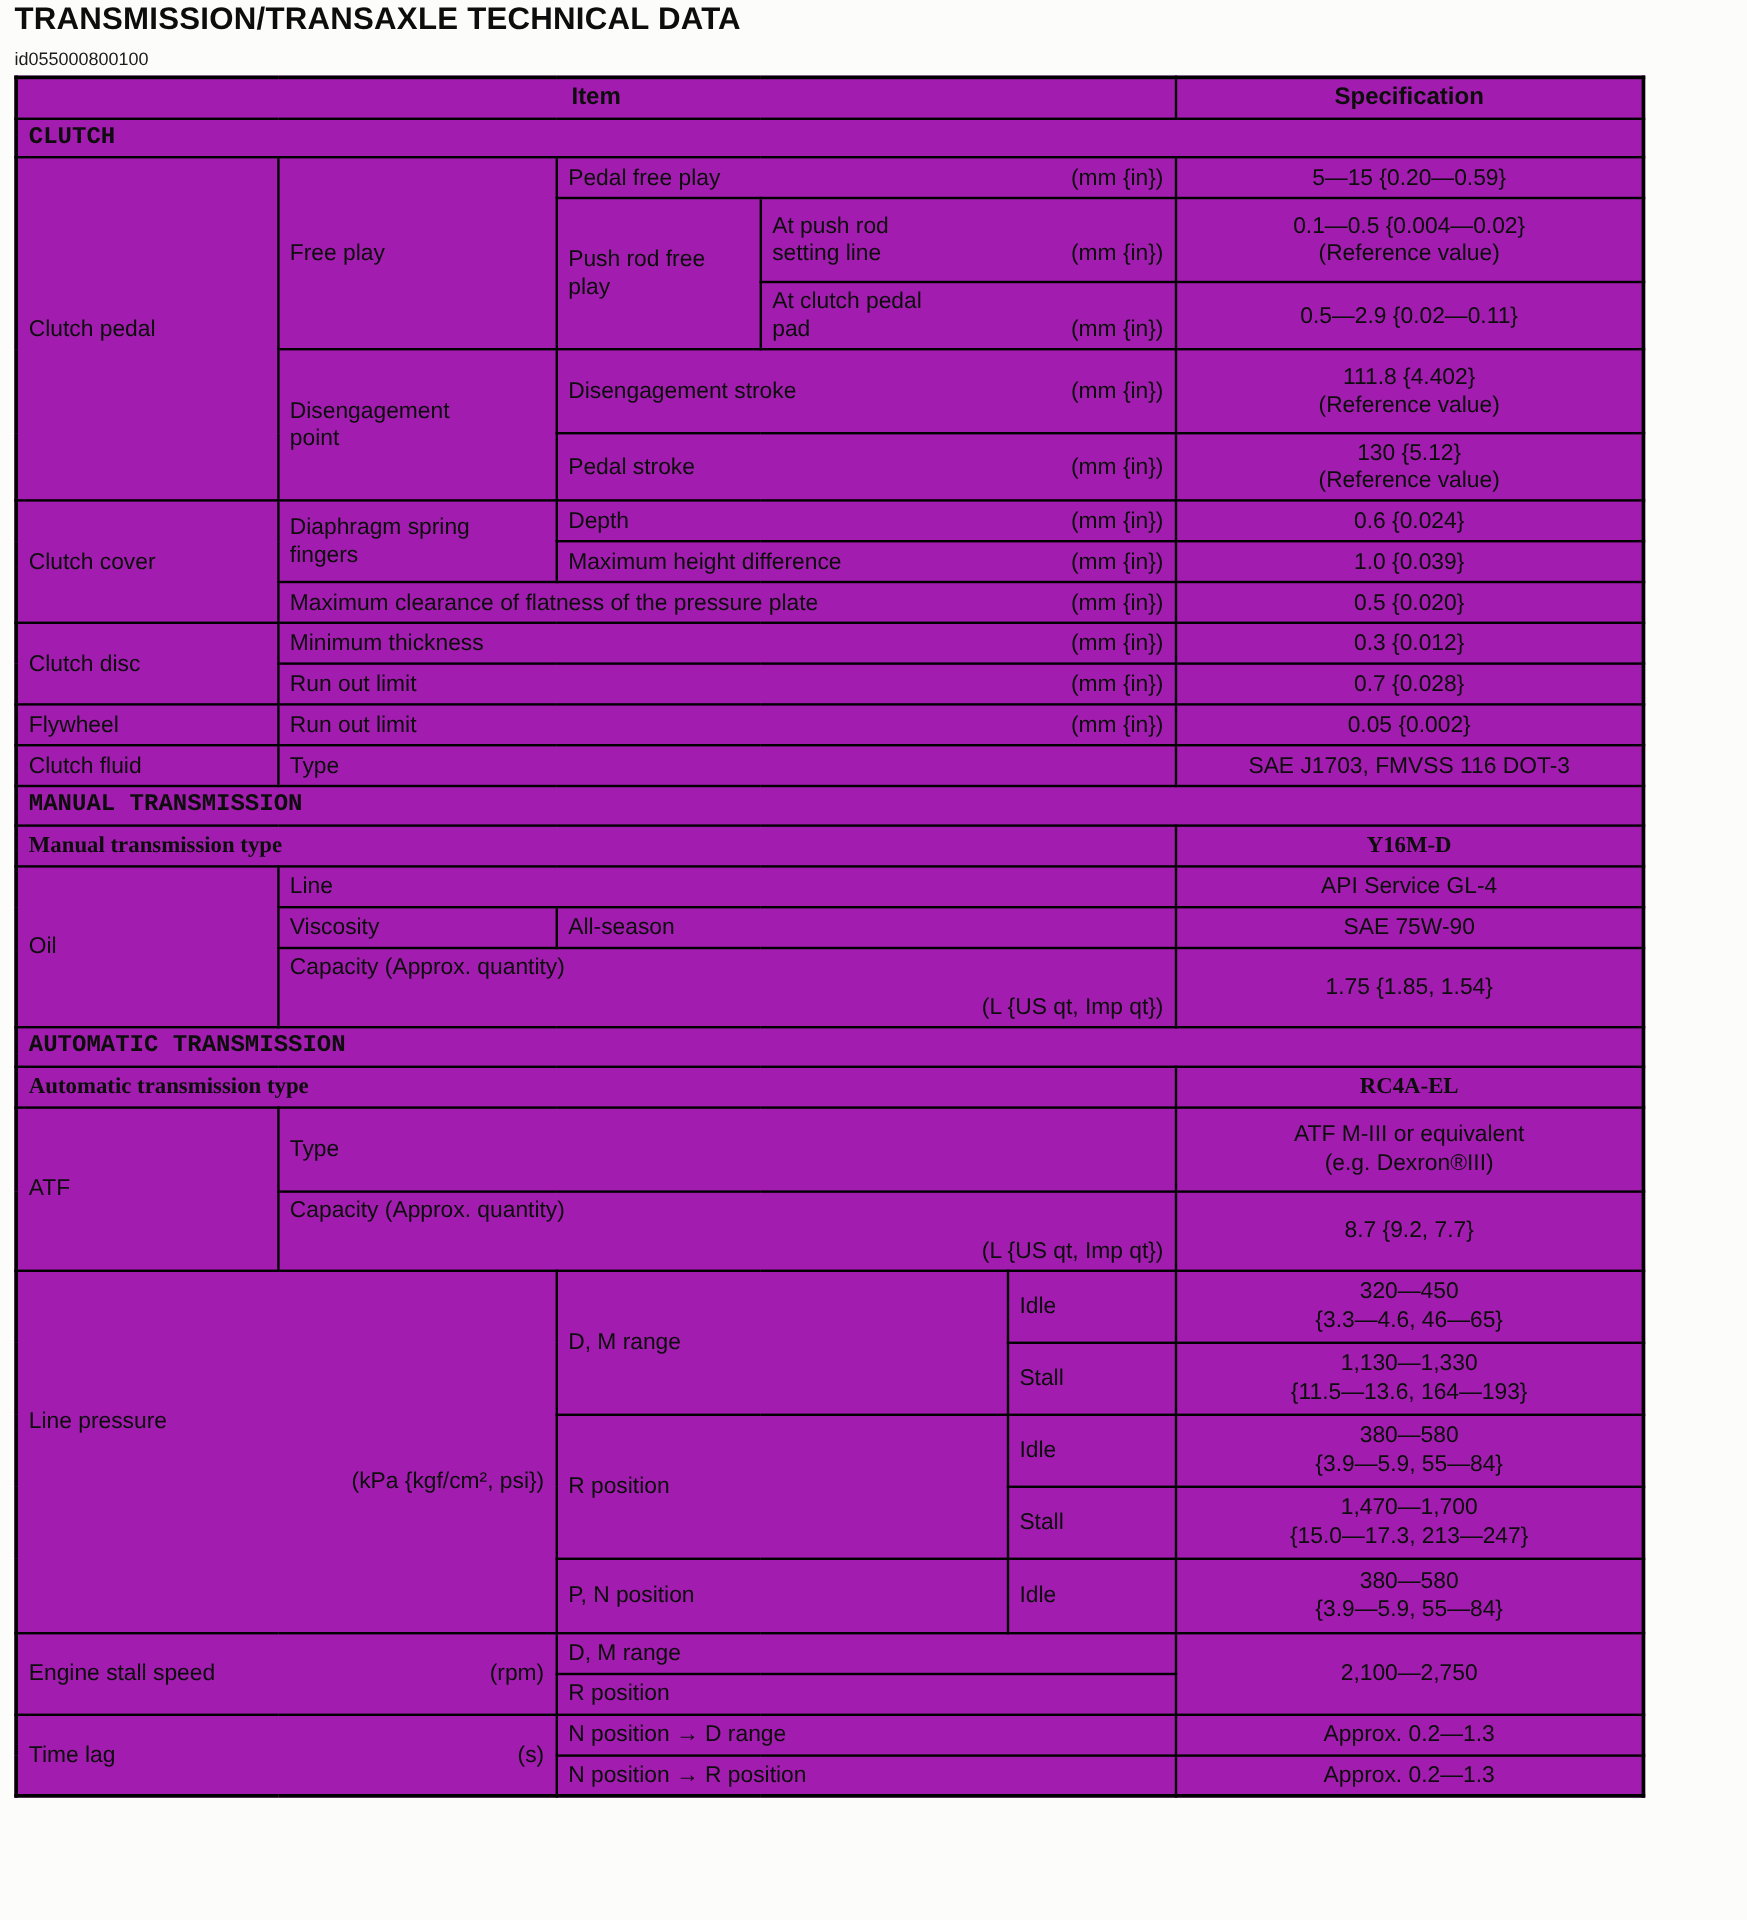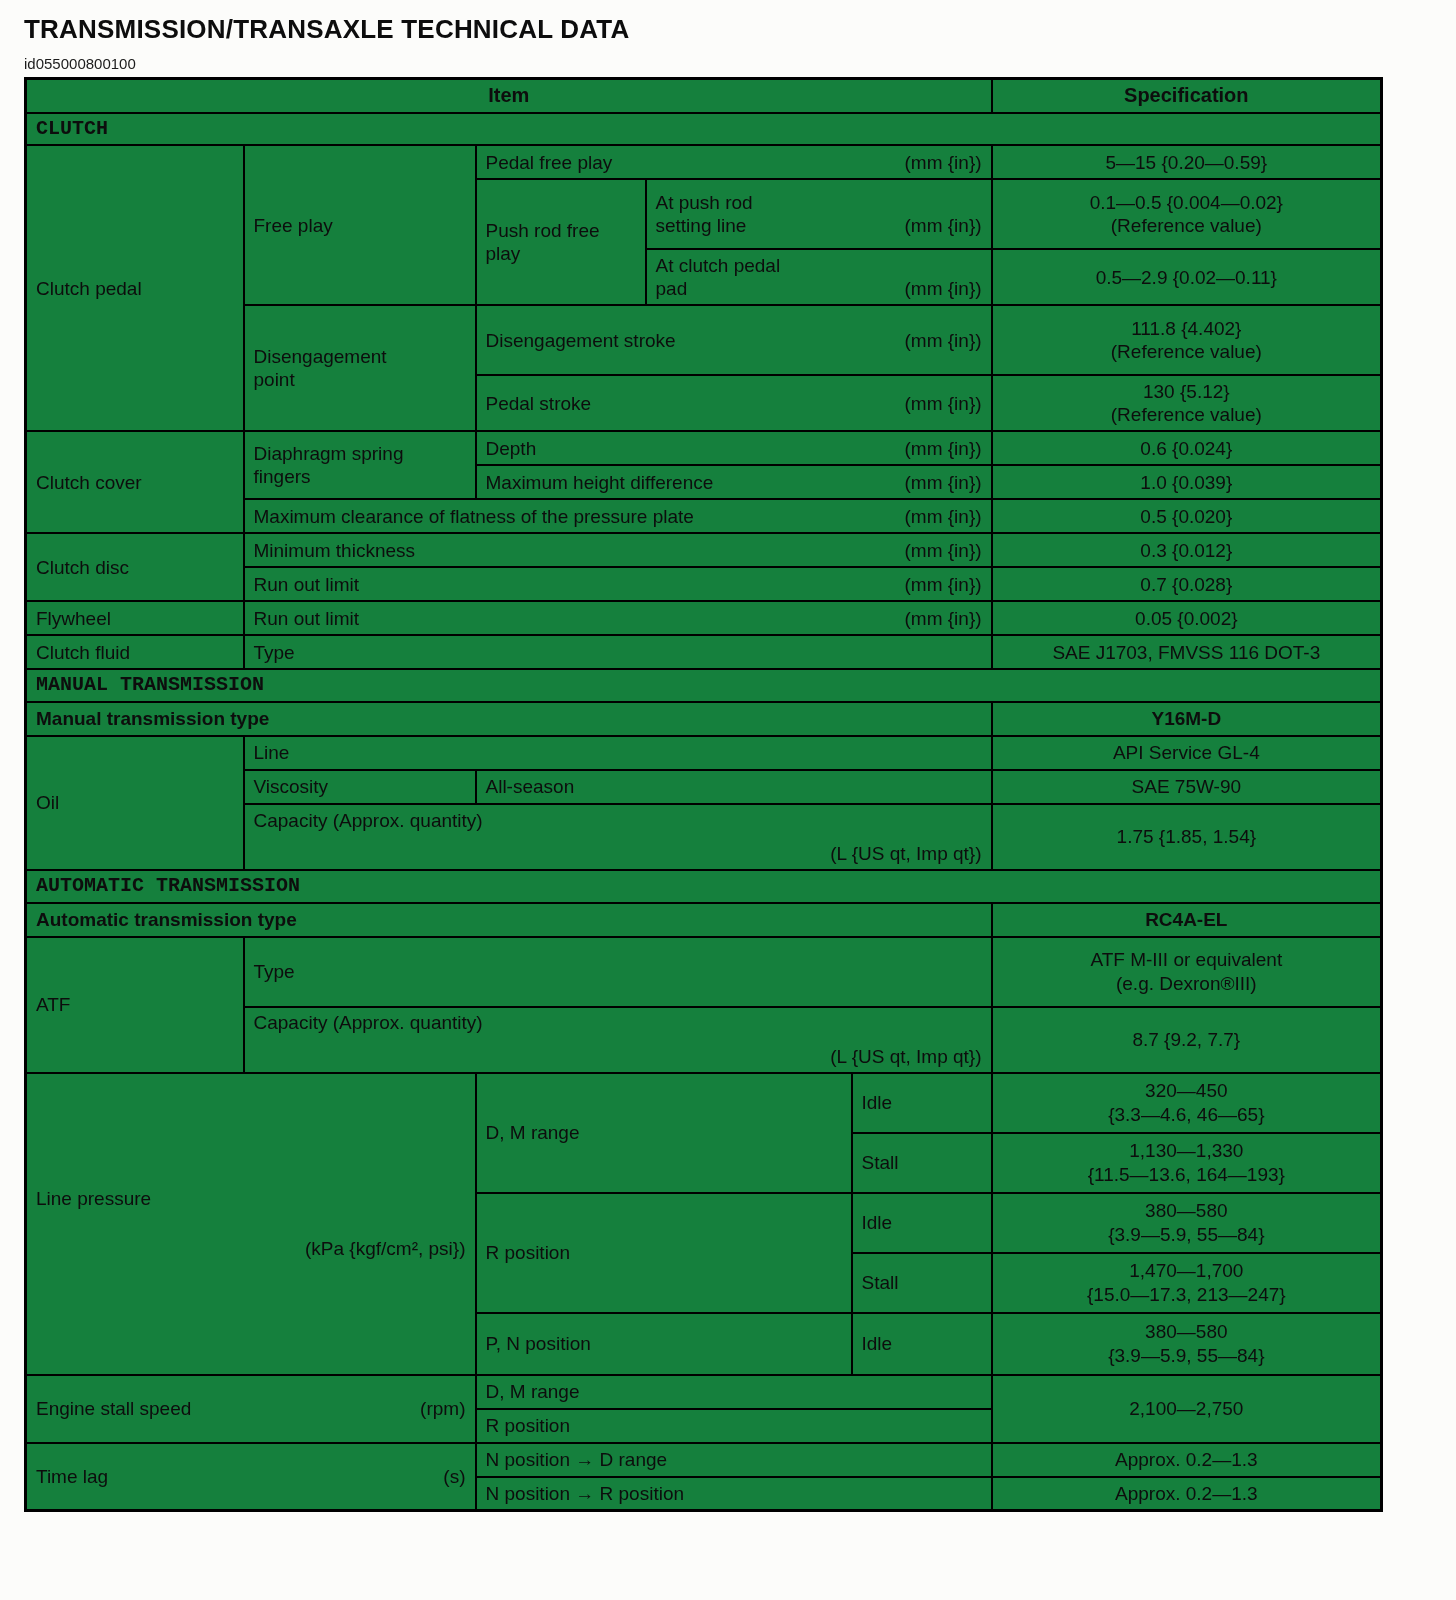--- a/index.html
+++ b/index.html
@@ -4,42 +4,42 @@
 <style>
   * { margin:0; padding:0; box-sizing:border-box; }
   html,body { background:#ffffff; }
   body {
     width:1456px; height:1600px;
     font-family:"Liberation Sans", sans-serif;
     color:#0d0d0d;
     background:#fcfcfa;
     position:relative;
   }
-  .page { width:1120px; margin-left:24px; padding-top:14px; }
+  .page { width:1120px; margin-left:12px; }
   .title { font-size:26px; font-weight:700; letter-spacing:.2px; }
   .docid { text-align:left; font-size:15px; color:#1c1c1c; margin:10px 2px 5px 0; }
   table {
     width:1356px;
     border-collapse:collapse;
     table-layout:fixed;
     border:3px solid #000;
-    background:#15803d;
+    background:#a21caf;
   }
   tr { height:34px; }
   td {
     border:2px solid #000;
     font-size:19px;
     line-height:1.24;
     padding:3px 9px;
     vertical-align:middle;
   }
   .th { font-weight:700; text-align:center; font-size:20px; }
   td.sec { font-weight:700; font-size:20px;font-family:Liberation Mono, monospace; }
   .spec { text-align:center;border-radius:10px; }
-  .b { font-weight:700; }
+  .b { font-weight:700;font-family:Liberation Serif, serif; }
   .lu { display:flex; justify-content:space-between; align-items:flex-end; column-gap:8px; }
   .lu .u { white-space:nowrap; text-align:right; flex:none; }
   .stack { display:flex; flex-direction:column; row-gap:10px; justify-content:center; }
   .stack .u { align-self:flex-end; }
   .stack.big { row-gap:26px; }
   .mw140 { display:inline-block; max-width:145px; }
   .mw150 { display:inline-block; max-width:158px; }
 </style>
 </head>
 <body>

